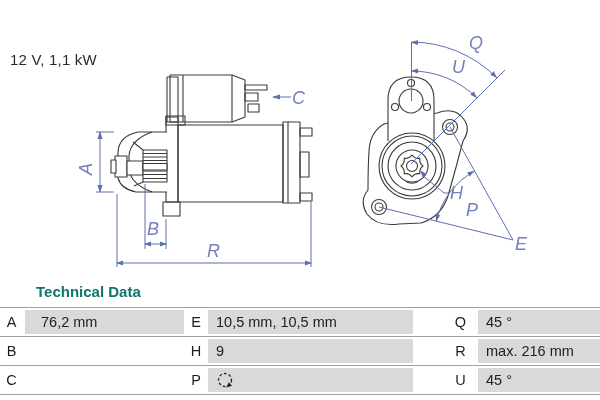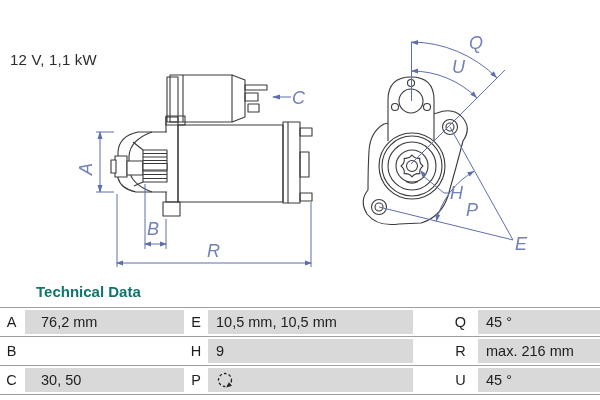--- a/index.html
+++ b/index.html
@@ -166,21 +166,20 @@
     <div class="trow">
       <div class="key k1">B</div>
       <div class="key k2">H</div>
       <div class="cell v2">9</div>
       <div class="key k3">R</div>
       <div class="cell v3">max. 216 mm</div>
     </div>
 
     <div class="trow">
       <div class="key k1">C</div>
-      <div class="cell v1">30, 50</div>
       <div class="key k2">P</div>
       <div class="cell v2">
         <svg class="rot-icon" width="18" height="18" viewBox="0 0 18 18">
           <circle cx="9" cy="9" r="6.5" fill="none" stroke="#222" stroke-width="1.3" stroke-dasharray="2.6 2.2"></circle>
           <polygon points="10.2,16.6 16,14.7 12.8,11.2" fill="#222"></polygon>
         </svg>
         <span></span>
       </div>
       <div class="key k3">U</div>
       <div class="cell v3">45 °</div>

